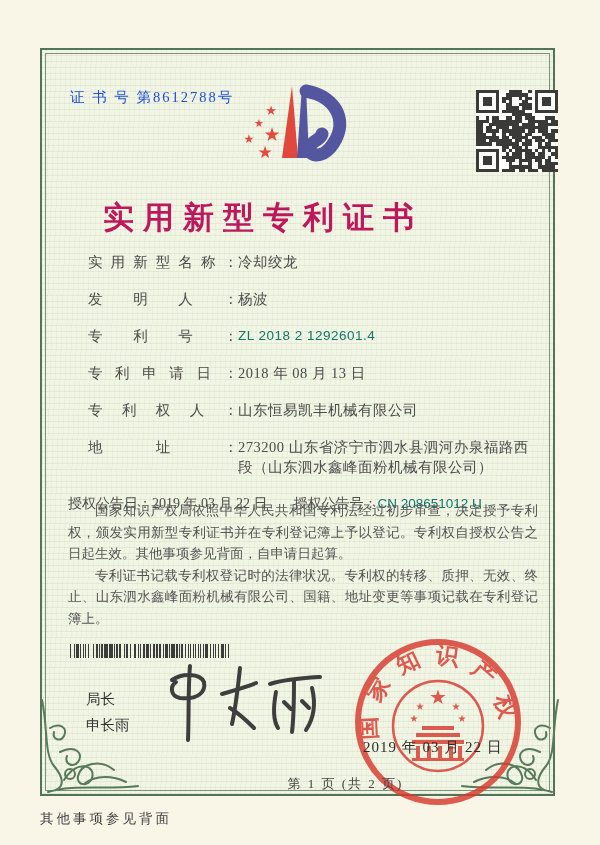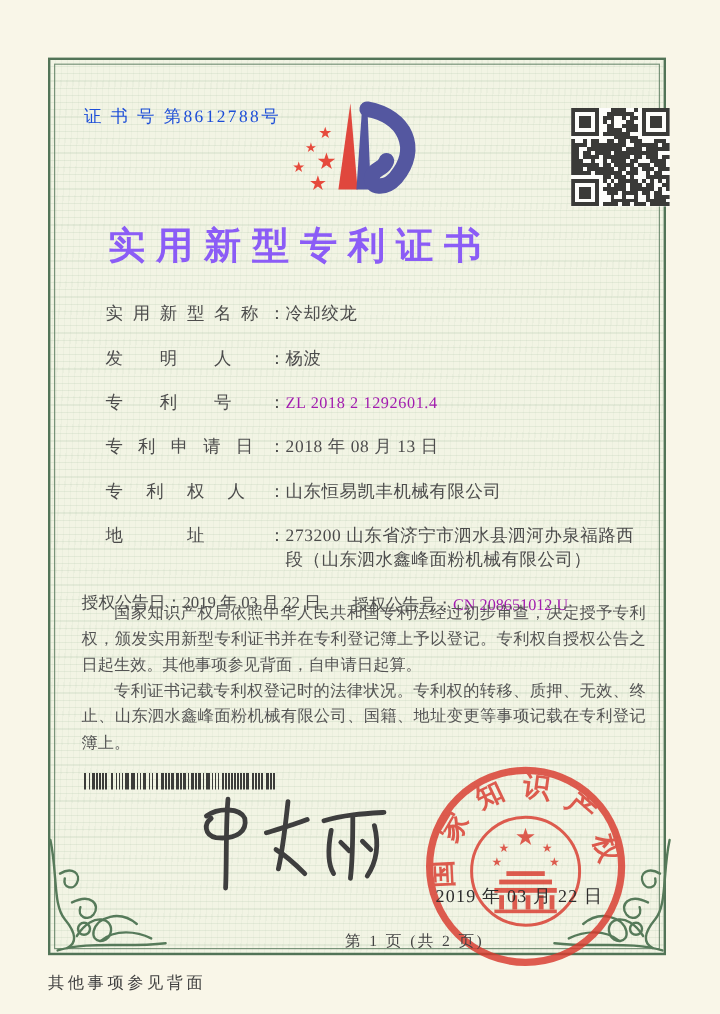--- a/index.html
+++ b/index.html
@@ -26,31 +26,31 @@
   .fl-br{right:34px; top:688px; transform:scaleX(-1);}
 
   .cert-no{
     position:absolute; left:70px; top:88px; font-size:14.5px; color:#1d4ed8;
     letter-spacing:2px; z-index:4;
   }
   .logo{position:absolute; left:238px; top:58px; z-index:4;}
   .qr{position:absolute; left:476px; top:90px; z-index:4; background:#fdfdfb;}
 
   .title{
-    position:absolute; left:0; top:184px; width:500px; margin:0; text-align:center;
-    font-size:31px; font-weight:600; letter-spacing:9px; color:#8b5cf6; z-index:4;
+    position:absolute; left:0; top:184px; width:500px; margin:13px; text-align:center;
+    font-size:31px; font-weight:600; letter-spacing:9px; color:#be185d; z-index:4;
   }
 
   .fields{position:absolute; left:68px; top:252px; width:472px; z-index:4;}
   .frow{display:flex; align-items:flex-start; font-size:14.5px; line-height:20px;
         margin-bottom:17px; color:#4c4c4c;}
   .flabel{width:150px; flex:0 0 150px; text-align:justify; text-align-last:justify;
           color:#4c4c4c;margin-left:20px;}
   .fvalue{flex:1; letter-spacing:.5px;}
-  .mono{font-family:Liberation Serif, serif; font-size:13.5px; color:#a21caf;}
+  .mono{font-family:Liberation Sans, sans-serif; font-size:13.5px; color:#0f766e;}
 
   .grant-row{display:flex; gap:26px; font-size:14px; line-height:20px; margin-top:4px; color:#4c4c4c;}
 
   .body-text{position:absolute; left:68px; top:500px; width:470px; z-index:4;
              font-size:13.5px; line-height:21.5px; color:#545454; text-align:justify;}
   .body-text p{margin:0; text-indent:2em;}
 
   .barcode{position:absolute; left:70px; top:644px; z-index:4;}
 
   .signoff{position:absolute; left:86px; top:686px; z-index:4; font-size:14.5px;
@@ -521,20 +521,24 @@
       <rect x="135" y="0" width="2.5" height="14" fill="#3c3c3a"></rect>
       <rect x="140" y="0" width="1.25" height="14" fill="#3c3c3a"></rect>
       <rect x="142.5" y="0" width="1.25" height="14" fill="#3c3c3a"></rect>
       <rect x="145" y="0" width="1.25" height="14" fill="#3c3c3a"></rect>
       <rect x="147.5" y="0" width="1.25" height="14" fill="#3c3c3a"></rect>
       <rect x="151.25" y="0" width="2.5" height="14" fill="#3c3c3a"></rect>
       <rect x="155" y="0" width="1.25" height="14" fill="#3c3c3a"></rect>
       <rect x="157.5" y="0" width="1.25" height="14" fill="#3c3c3a"></rect>
     </svg>
 
+  <div class="signoff">
+    <div>局长</div>
+    <div>申长雨</div>
+  </div>
 
   <svg class="signature" width="180" height="85" viewBox="0 0 180 85" fill="none">
     <g stroke="#3e3e3e" stroke-width="4" stroke-linecap="round">
       <path d="M38,8 C36,30 37,60 36,82"></path>
       <path d="M20,22 C30,15 48,15 52,24 C54,34 46,42 28,40 C18,38 18,28 24,24"></path>
       <path d="M88,10 C86,28 84,48 80,66"></path>
       <path d="M70,36 C80,33 94,29 104,25"></path>
       <path d="M78,50 C88,56 96,64 102,70"></path>
       <path d="M118,26 C134,21 152,20 168,19"></path>
       <path d="M142,22 C142,40 142,58 140,74"></path>

